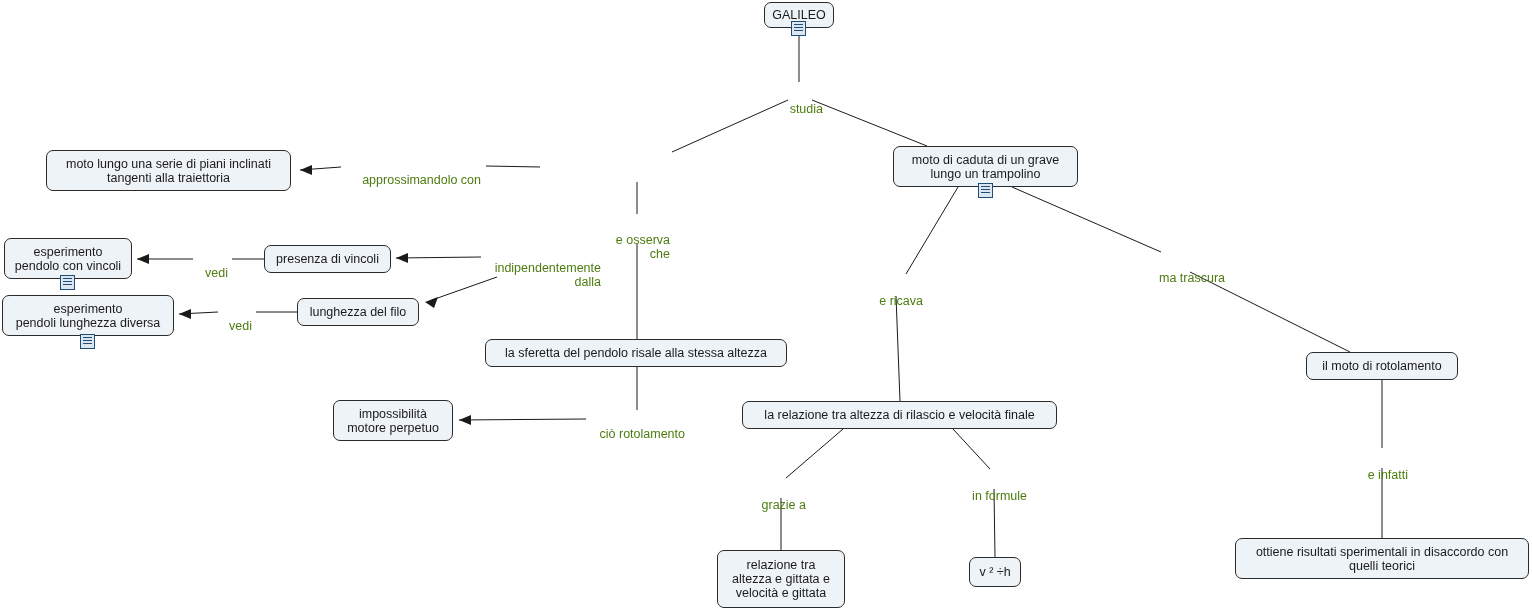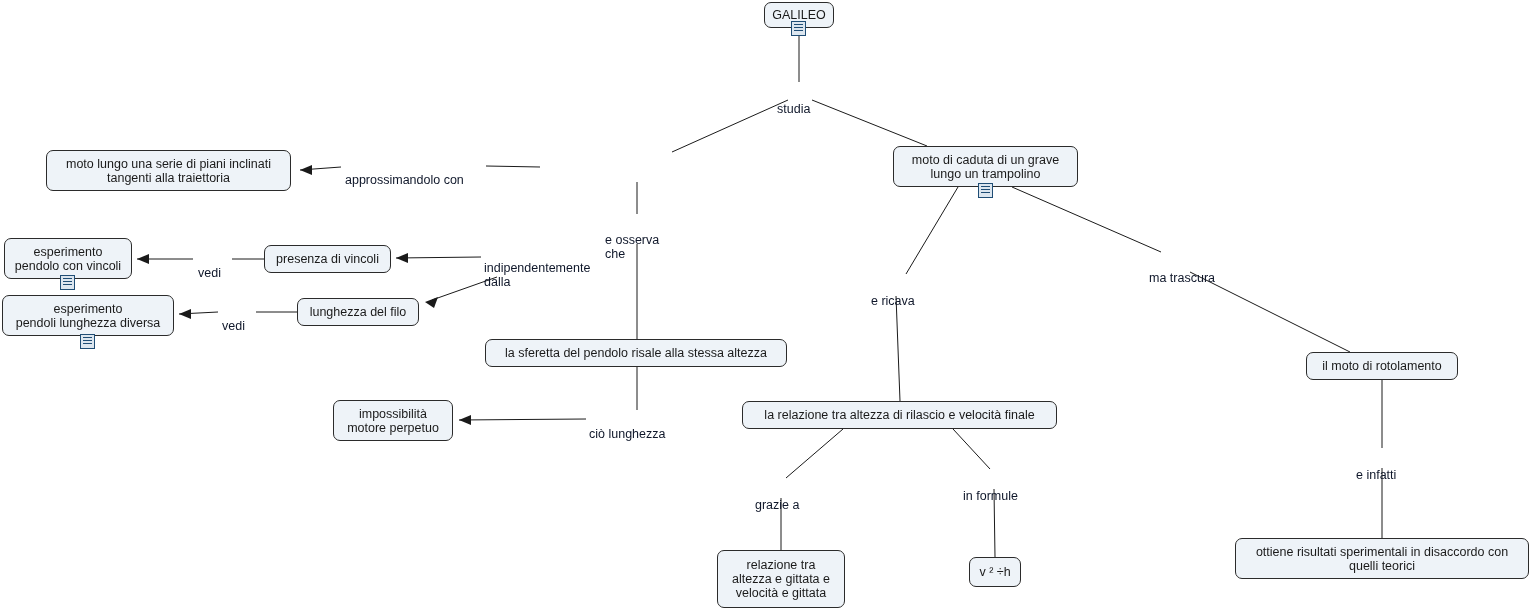--- a/index.html
+++ b/index.html
@@ -36,22 +36,22 @@
     display: flex;
     align-items: center;
     justify-content: center;
     padding: 9px 7px;
     white-space: pre-line;
   }
   .linklabel {
     position: absolute;
     font-size: 12.5px;
     line-height: 14px;
-    color: #0f172a;
-    text-align: left;
+    color: #4d7c0f;
+    text-align: right;
     background: transparent;
     white-space: pre-line;
   }
   .resicon {
     position: absolute;
     width: 15px;
     height: 15px;
     box-sizing: border-box;
     background: #dce6ef;
     border: 1px solid #1f4d75;
@@ -225,21 +225,21 @@
     <span>indipendentemente
 dalla</span>
   </div>
   <div class="linklabel" style="left:198px; top:252px; width:30px;">
     <span>vedi</span>
   </div>
   <div class="linklabel" style="left:222px; top:305px; width:30px;">
     <span>vedi</span>
   </div>
   <div class="linklabel" style="left:589px; top:413px; width:96px;">
-    <span>ciò lunghezza</span>
+    <span>ciò rotolamento</span>
   </div>
   <div class="linklabel" style="left:871px; top:280px; width:52px;">
     <span>e ricava</span>
   </div>
   <div class="linklabel" style="left:1149px; top:257px; width:76px;">
     <span>ma trascura</span>
   </div>
   <div class="linklabel" style="left:755px; top:484px; width:51px;">
     <span>grazie a</span>
   </div>

